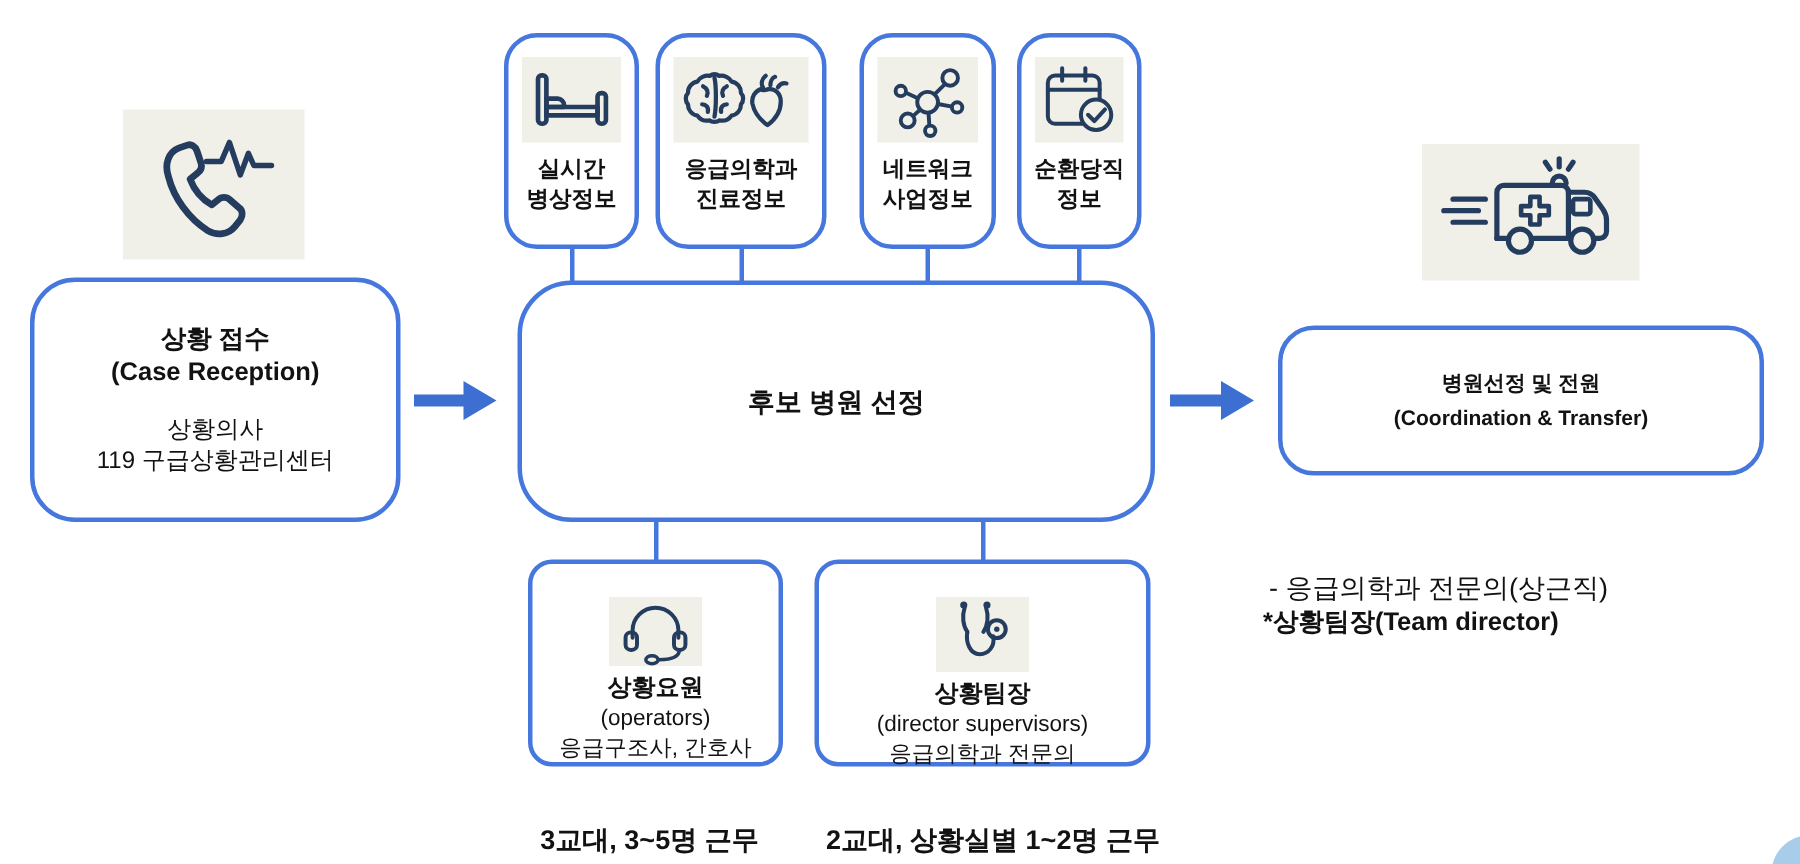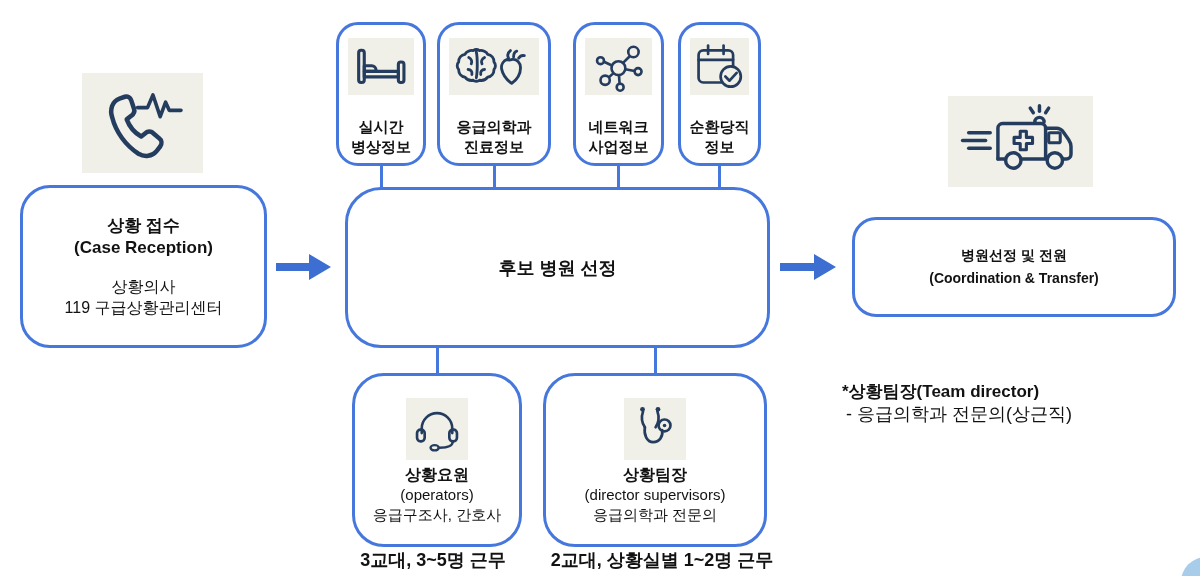--- a/index.html
+++ b/index.html
@@ -33,36 +33,36 @@
   #arrow2{left:780px;top:252px;}
 
   
   .src{top:22px;height:144px;border-radius:22px;padding-top:13px;}
   #src-0{left:336px;width:90px;}
   #src-1{left:437px;width:114px;}
   #src-2{left:573px;width:91px;}
   #src-3{left:678px;width:83px;}
   .src .srcchip{position:relative;background:#f0efe8;height:57px;align-self:stretch;
     margin:0 9px;display:flex;align-items:center;justify-content:center;}
-  .src-label{margin-top:22px;font-size:15px;line-height:20px;font-weight:600;}
+  .src-label{margin-top:9px;font-size:15px;line-height:20px;font-weight:600;font-family:Liberation Mono, monospace;}
 
   
   #v-src-0{left:380px;top:165px;height:23px;}
   #v-src-1{left:493px;top:165px;height:23px;}
   #v-src-2{left:617px;top:165px;height:23px;}
   #v-src-3{left:718px;top:165px;height:23px;}
   #v-staff-0{left:436px;top:347px;height:27px;}
   #v-staff-1{left:654px;top:347px;height:27px;}
 
   
   #box-selection{left:345px;top:187px;width:425px;height:161px;border-radius:36px;justify-content:center;text-align:center;}
   #box-selection .t-ko,#box-selection .t-en{font-size:18px;line-height:24px;}
 
   
-  .staff{top:373px;height:174px;border-radius:32px;padding-top:22px;}
+  .staff{top:373px;height:138px;border-radius:16px;padding-top:22px;}
   #staff-0{left:352px;width:170px;}
   #staff-1{left:543px;width:224px;}
   .staff .staffchip{position:relative;background:#f0efe8;width:62px;height:62px;
     display:flex;align-items:center;justify-content:center;}
   .staff-title{font-weight:bold;font-size:16px;line-height:21px;margin-top:4px;}
   .staff-en{font-size:15px;line-height:20px;}
   .staff-detail{font-size:15px;line-height:20px;}
 
   .caption{position:absolute;top:548px;text-align:center;font-size:18px;font-weight:600;}
   #caption-0{left:333px;width:200px;}
@@ -252,17 +252,17 @@
     <line x1="50" y1="74" x2="58" y2="74"></line>
   </svg>
 </div>
 
 <div class="box" id="box-transfer">
   <div class="t-ko">병원선정 및 전원</div>
   <div class="t-en">(Coordination &amp; Transfer)</div>
 </div>
 
 <div id="note">
+  <div id="note-detail">- 응급의학과 전문의(상근직)</div>
   <div id="note-title">*상황팀장(Team director)</div>
-  <div id="note-detail">- 응급의학과 전문의(상근직)</div>
 </div>
 
 <div id="corner-circle"></div>
 
 </body></html>

